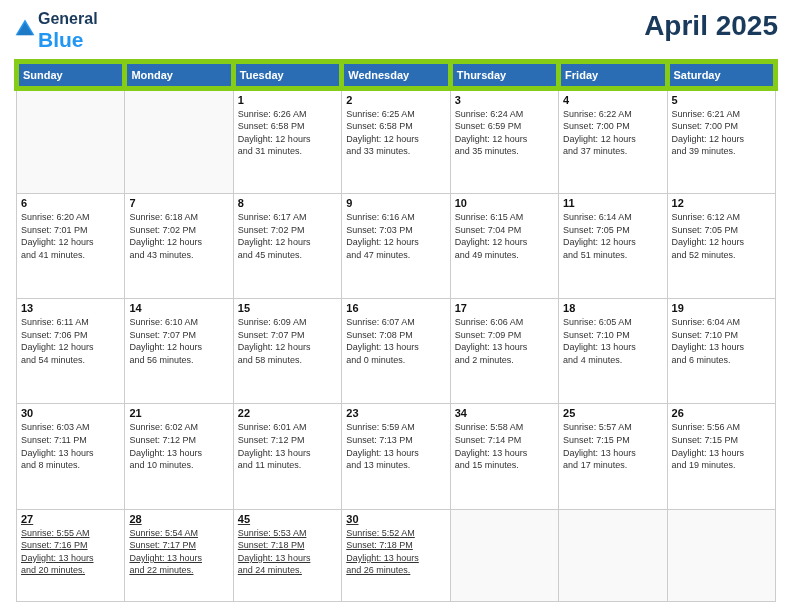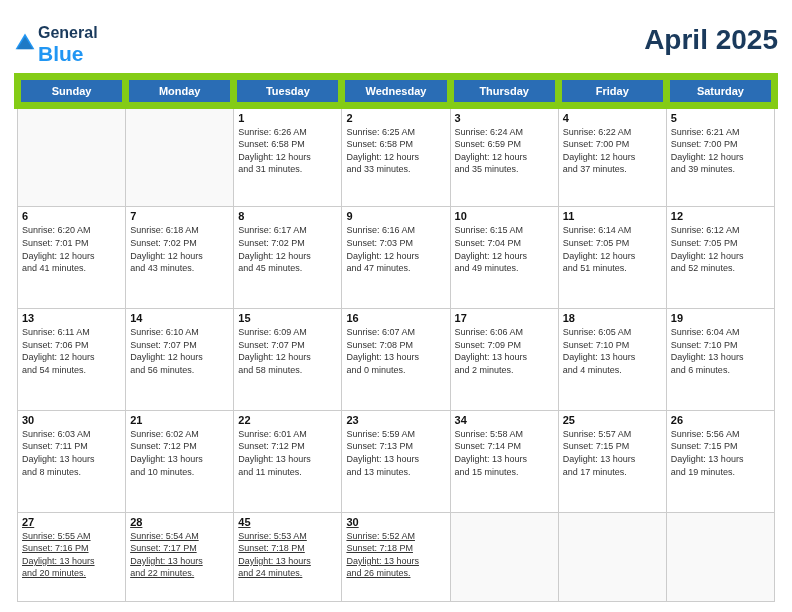--- a/index.html
+++ b/index.html
@@ -6,21 +6,21 @@
     body {
       font-family: Arial, sans-serif;
       background: #fff;
       width: 792px;
       height: 612px;
       overflow: hidden;
     }
     .page {
       width: 792px;
       height: 612px;
-      padding: 24px 14px 10px 14px;
+      padding: 10px 14px 10px 14px;
       display: flex;
       flex-direction: column;
     }
     .header {
       display: flex;
       justify-content: space-between;
       align-items: flex-start;
       margin-bottom: 8px;
     }
     .logo {
@@ -52,22 +52,22 @@
       border-collapse: collapse;
       width: 100%;
       table-layout: fixed;
     }
     .calendar th {
       background: #2a6db5;
       color: #fff;
       font-size: 11px;
       font-weight: bold;
       padding: 5px 4px;
-      text-align: center;
-      border: 7px solid #84cc16;
+      text-align: left;
+      border: 5px solid #84cc16;
     }
     .calendar td {
       vertical-align: top;
       border: 1px solid #ccc;
       padding: 3px 4px;
       font-size: 9px;
       color: #333;
       height: 82px;
     }
     .calendar td.empty {

